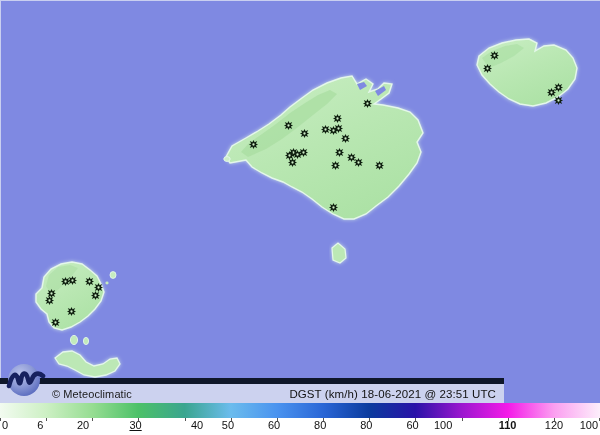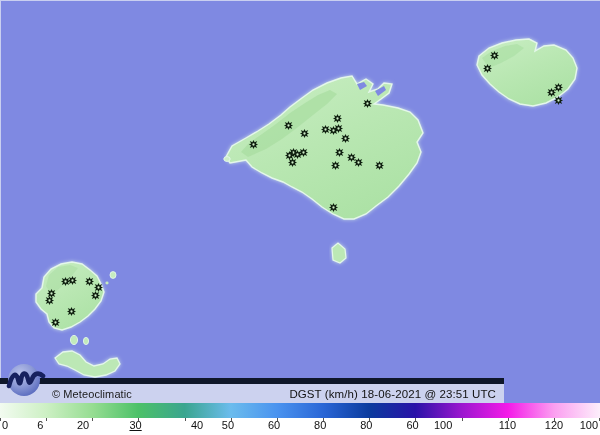--- a/index.html
+++ b/index.html
@@ -443,21 +443,21 @@
         <div class="tick" style="left: 267.923px;">60</div>
         <div class="tick-mark" style="left: 323.077px;"></div>
         <div class="tick" style="left: 314.077px;">80</div>
         <div class="tick-mark" style="left: 369.231px;"></div>
         <div class="tick" style="left: 360.231px;">80</div>
         <div class="tick-mark" style="left: 415.385px;"></div>
         <div class="tick" style="left: 406.385px;">60</div>
         <div class="tick-mark" style="left: 461.538px;"></div>
         <div class="tick" style="left: 434px;">100</div>
         <div class="tick-mark" style="left: 507.692px;"></div>
-        <div class="tick" style="left: 498.692px;">110</div>
+        <div class="tick" style="left: 498.692px; font-weight: bold;">110</div>
         <div class="tick-mark" style="left: 553.846px;"></div>
         <div class="tick" style="left: 544.846px;">120</div>
         <div class="tick-mark" style="left: 599px;"></div>
         <div class="tick" style="right: 2px;">100</div>
       </div>
   </div>
 
 </div>
 
 </body></html>

